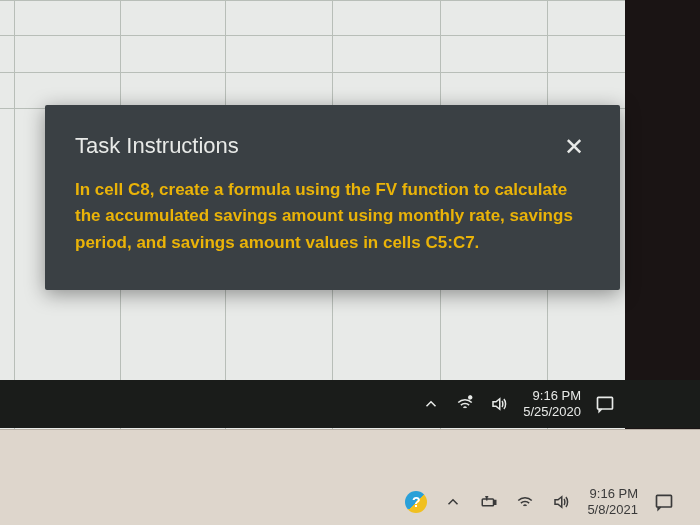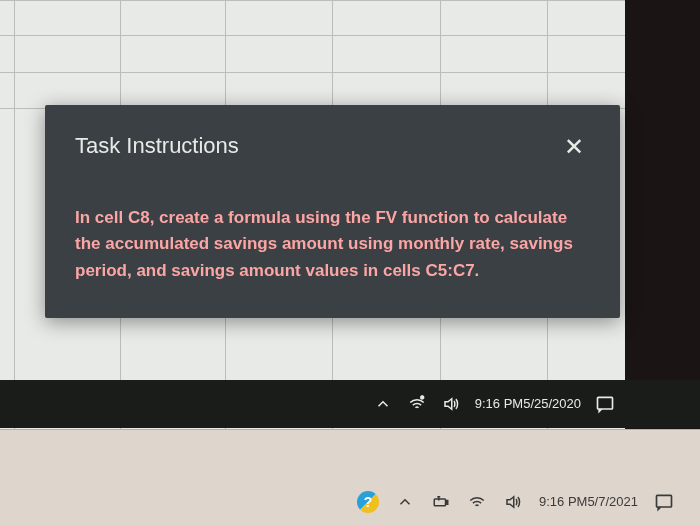--- a/index.html
+++ b/index.html
@@ -33,39 +33,39 @@
       background: #3a4044;
       border-radius: 2px;
       padding: 28px 30px 34px 30px;
       color: #e6e8e6;
       box-shadow: 0 4px 20px rgba(0,0,0,0.4);
     }
     .modal-header {
       display: flex;
       justify-content: space-between;
       align-items: flex-start;
-      margin-bottom: 44px;
+      margin-bottom: 16px;
     }
     .modal-title {
       font-size: 22px;
       font-weight: 400;
       color: #e8eae8;
     }
     .close-btn {
       font-size: 24px;
       color: #e8eae8;
       cursor: pointer;
       line-height: 1;
       padding: 2px 6px;
     }
     .modal-body {
       font-size: 17px;
       font-weight: 600;
       line-height: 1.55;
-      color: #fca5a5;
+      color: #eab308;
     }
     .taskbar-inner {
       position: absolute;
       left: 0;
       right: 0;
       top: 380px;
       height: 48px;
       background: #1a1c1a;
       display: flex;
       justify-content: flex-end;
@@ -96,20 +96,21 @@
     .tray-icon {
       display: inline-flex;
       align-items: center;
       justify-content: center;
       width: 20px;
       height: 20px;
     }
     .tray-icon svg { width: 18px; height: 18px; }
     .clock {
       display: flex;
+      flex-direction: column;
       align-items: flex-end;
       font-size: 13px;
       line-height: 1.25;
     }
     .clock-inner { color: #e8eae8; }
     .clock-outer { color: #3a3a3a; }
     .notif-icon svg { width: 20px; height: 20px; }
     .help-badge {
       position: relative;
       width: 22px; height: 22px;
@@ -203,21 +204,21 @@
     </span>
     <span class="tray-icon">
       <svg viewBox="0 0 24 24" fill="none" stroke="#3a3a3a" stroke-width="2">
           <polygon points="4 9 8 9 13 5 13 19 8 15 4 15" fill="none"></polygon>
           <path d="M16 8c1.5 1.5 1.5 6.5 0 8"></path>
           <path d="M18.5 5.5c3 3 3 10 0 13"></path>
         </svg>
     </span>
     <div class="clock clock-outer">
       <span>9:16 PM</span>
-      <span>5/7/2021</span>
+      <span>5/8/2021</span>
     </div>
     <span class="tray-icon notif-icon">
       <svg viewBox="0 0 24 24" fill="none" stroke="#3a3a3a" stroke-width="2">
           <rect x="3" y="4" width="18" height="14" rx="1"></rect>
           <path d="M8 18l-3 3v-3"></path>
         </svg>
     </span>
   </div>
 </div>
 

